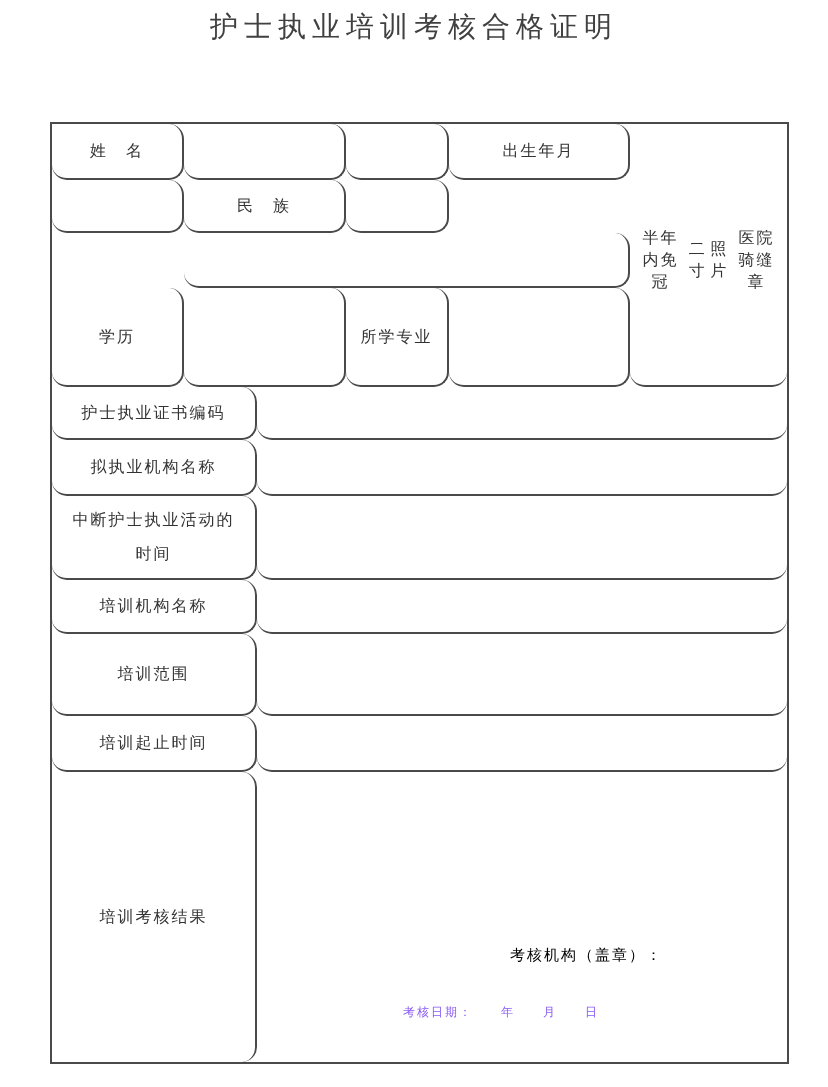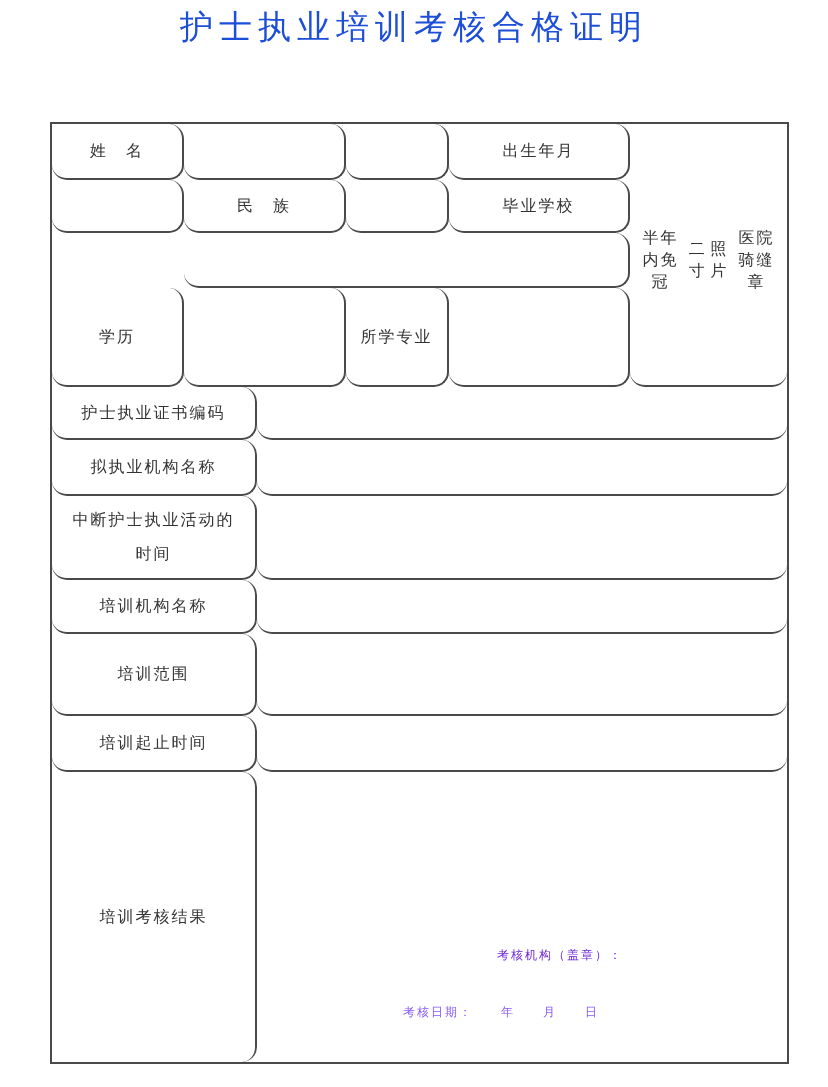--- a/index.html
+++ b/index.html
@@ -6,23 +6,23 @@
   html, body { background: #ffffff; }
   body {
     width: 828px; height: 1087px;
     font-family: "Liberation Serif", serif;
   }
   .page { position: relative; width: 828px; height: 1087px; background: #ffffff; overflow: hidden; }
 
   .doc-title {
     position: absolute; top: 6px; left: 0; width: 100%;
     text-align: center;
-    font-size: 33px; font-weight: 400;
+    font-size: 28px; font-weight: 400;
     letter-spacing: 6px;
-    color: #1d4ed8;
+    color: #404040;
     line-height: 42px;
   }
 
   .form-table {
     position: absolute; left: 50px; top: 122px; width: 739px;
     border: 2px solid #4a4a4a;
     background: #ffffff;
   }
 
   .grid-top {
@@ -58,22 +58,22 @@
   }
   .c-school-value { grid-column: 2 / 5; }
 
   .wrap2 { white-space: pre-line; line-height: 34px; }
 
   .c-result-value {
     position: relative;
     display: block;
   }
   .result-org-line {
-    position: absolute; left: 240px; top: 172px;
-    font-size: 12px; letter-spacing: 2px; color: #6d28d9; line-height: 22px;
+    position: absolute; left: 253px; top: 172px;
+    font-size: 15px; letter-spacing: 2px; color: #000000; line-height: 22px;
   }
   .result-date-line {
     position: absolute; left: 146px; top: 229px;
     font-size: 12px; letter-spacing: 2px; color: #8b5cf6; line-height: 22px;
   }
 </style>
 </head>
 <body>
 
 <div class="page">
@@ -93,21 +93,20 @@
         <span>二寸</span>
         <span>照片</span>
         <span>医院骑缝章</span>
       </div>
 
       <div class="cell">出生年月</div>
       <div class="cell"></div>
       <div class="cell">民　族</div>
       <div class="cell"></div>
 
-      <div class="cell">毕业学校</div>
       <div class="cell c-school-value"></div>
 
       <div class="cell">学历</div>
       <div class="cell"></div>
       <div class="cell">所学专业</div>
       <div class="cell"></div>
     </div>
 
     <div class="grid-bottom">
       <div class="cell">护士执业证书编码</div>

